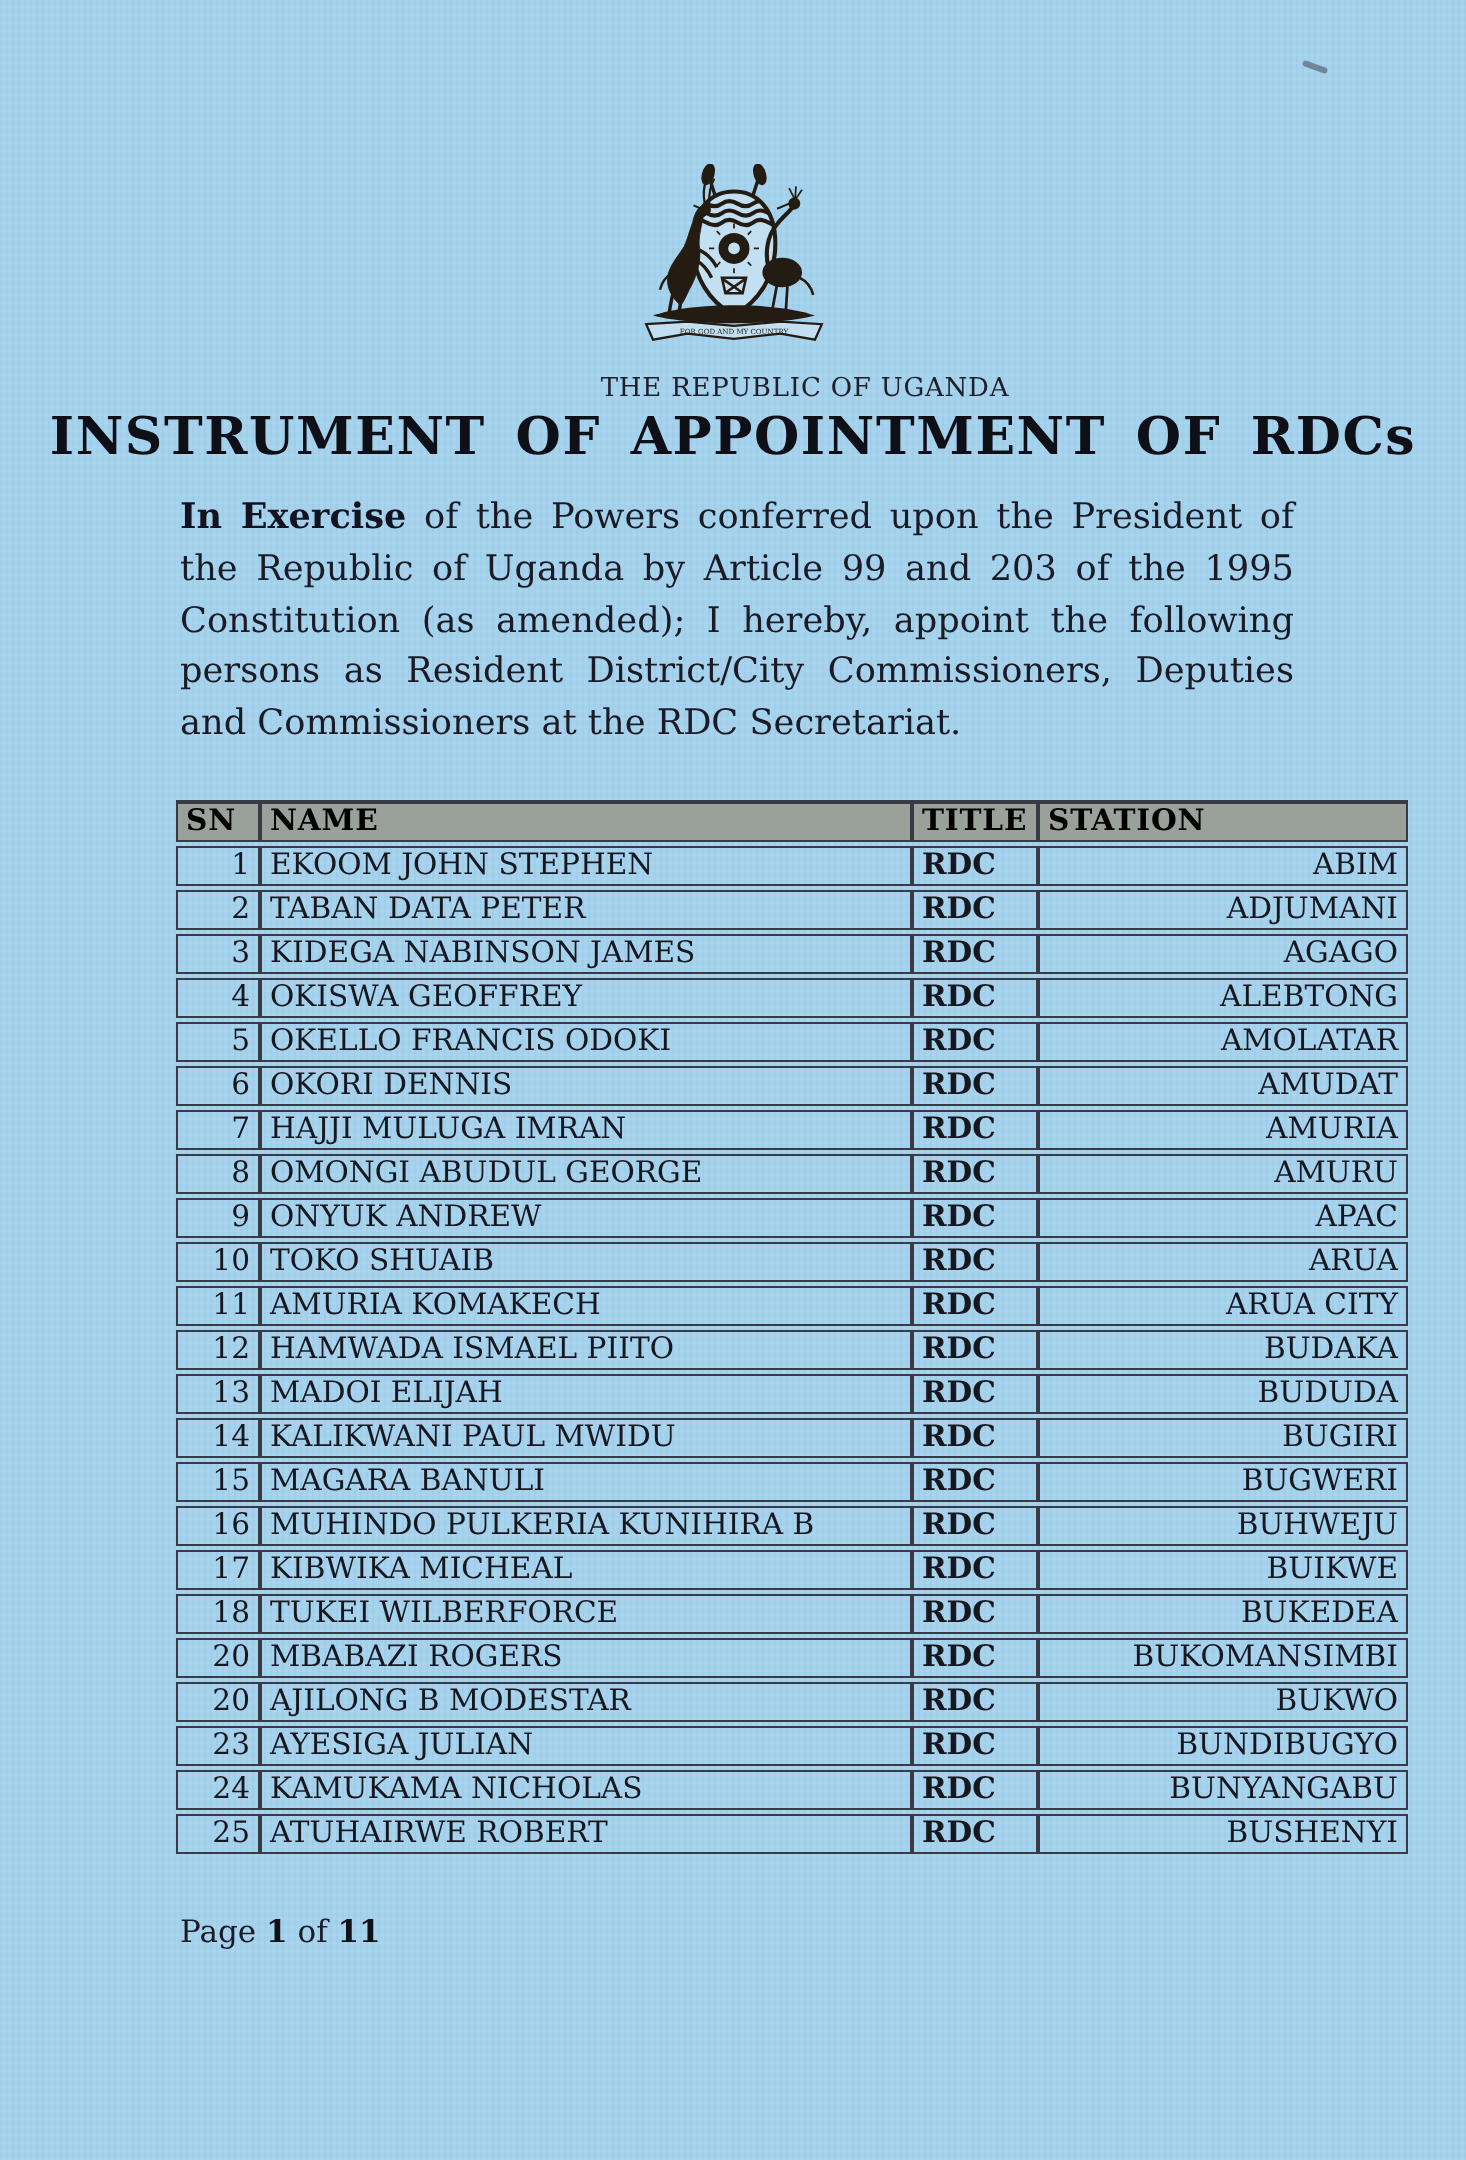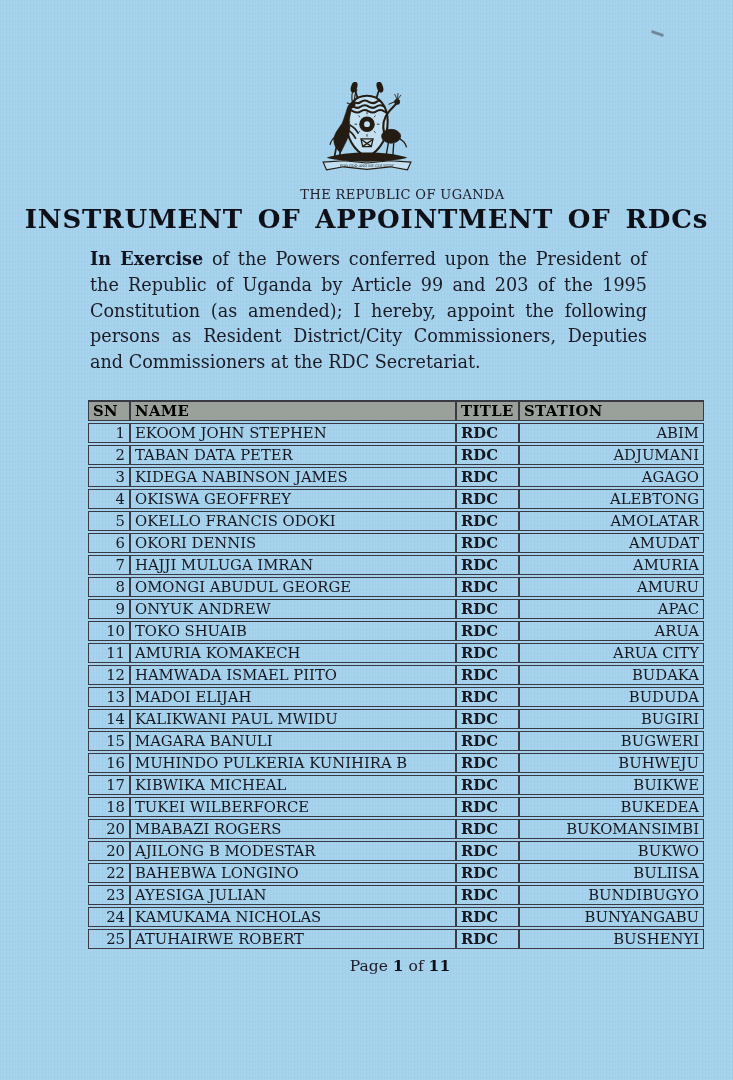--- a/index.html
+++ b/index.html
@@ -35,22 +35,22 @@
     background:#9aa09a;text-align:left;font-weight:bold;color:#000000;
     border-top-width:2px;letter-spacing:0.4px;
   }
   th.h-sn{padding-left:5px;}
   th.h-name,th.h-station{padding-left:8px;}
   th.h-title{padding-left:6px;margin-top:28px;}
   td.c-sn{text-align:right;padding-right:7px;}
   td.c-name{padding-left:8px;}
   td.c-title{padding-left:7px;font-weight:bold;}
   td.c-station{padding-left:8px;text-align:right;}
-  .footer{position:absolute;top:956px;left:90px;width:556px;text-align:center;
-    font-size:15.5px;color:#1b1b26;margin-left:32px;}
+  .footer{position:absolute;top:956px;left:90px;width:556px;text-align:left;
+    font-size:15.5px;color:#1b1b26;}
   .footer b{color:#101018;}
   .pencil-mark{position:absolute;top:32px;left:651px;width:13px;height:3px;
     background:#55606b;opacity:0.65;border-radius:2px;transform:rotate(20deg);}
 </style>
 </head>
 <body>
 
 <div class="page">
 
   <div class="emblem">
@@ -271,26 +271,20 @@
             <td class="c-title">RDC</td>
             <td class="c-station">BUKOMANSIMBI</td>
           </tr>
           <tr>
             <td class="c-sn">20</td>
             <td class="c-name">AJILONG B MODESTAR</td>
             <td class="c-title">RDC</td>
             <td class="c-station">BUKWO</td>
           </tr>
           <tr>
-            <td class="c-sn">22</td>
-            <td class="c-name">BAHEBWA LONGINO</td>
-            <td class="c-title">RDC</td>
-            <td class="c-station">BULIISA</td>
-          </tr>
-          <tr>
             <td class="c-sn">23</td>
             <td class="c-name">AYESIGA JULIAN</td>
             <td class="c-title">RDC</td>
             <td class="c-station">BUNDIBUGYO</td>
           </tr>
           <tr>
             <td class="c-sn">24</td>
             <td class="c-name">KAMUKAMA NICHOLAS</td>
             <td class="c-title">RDC</td>
             <td class="c-station">BUNYANGABU</td>

